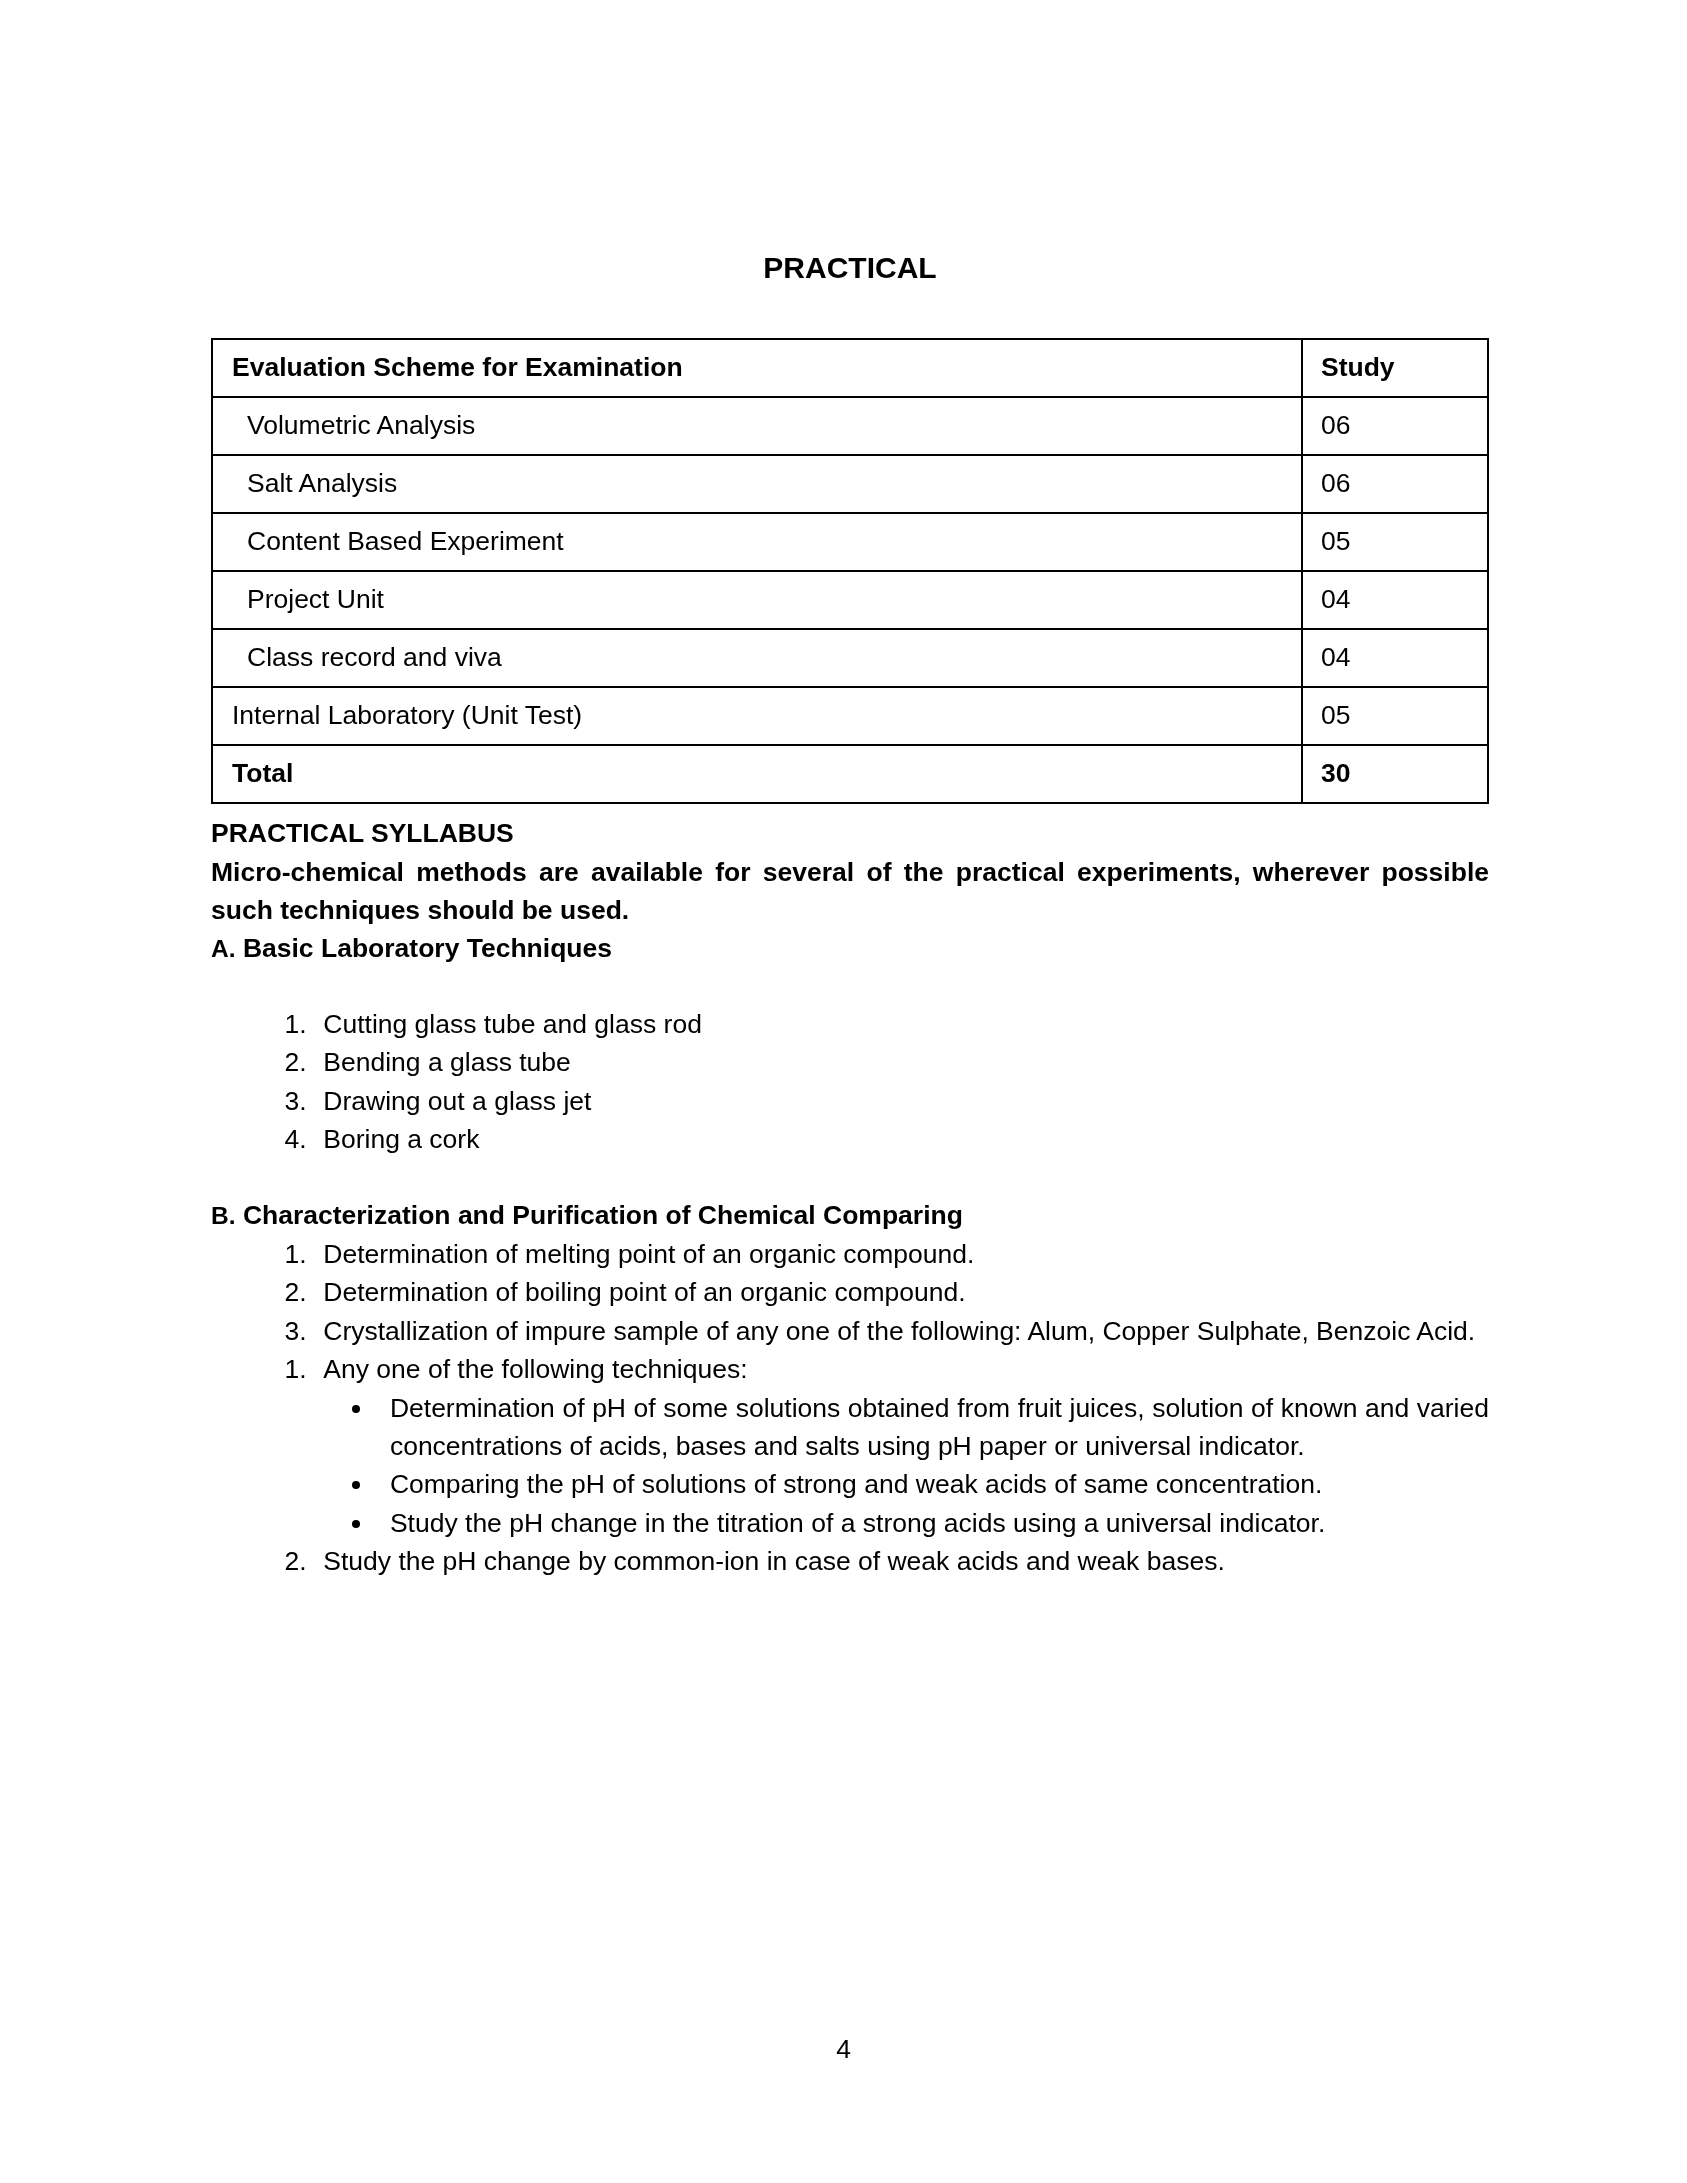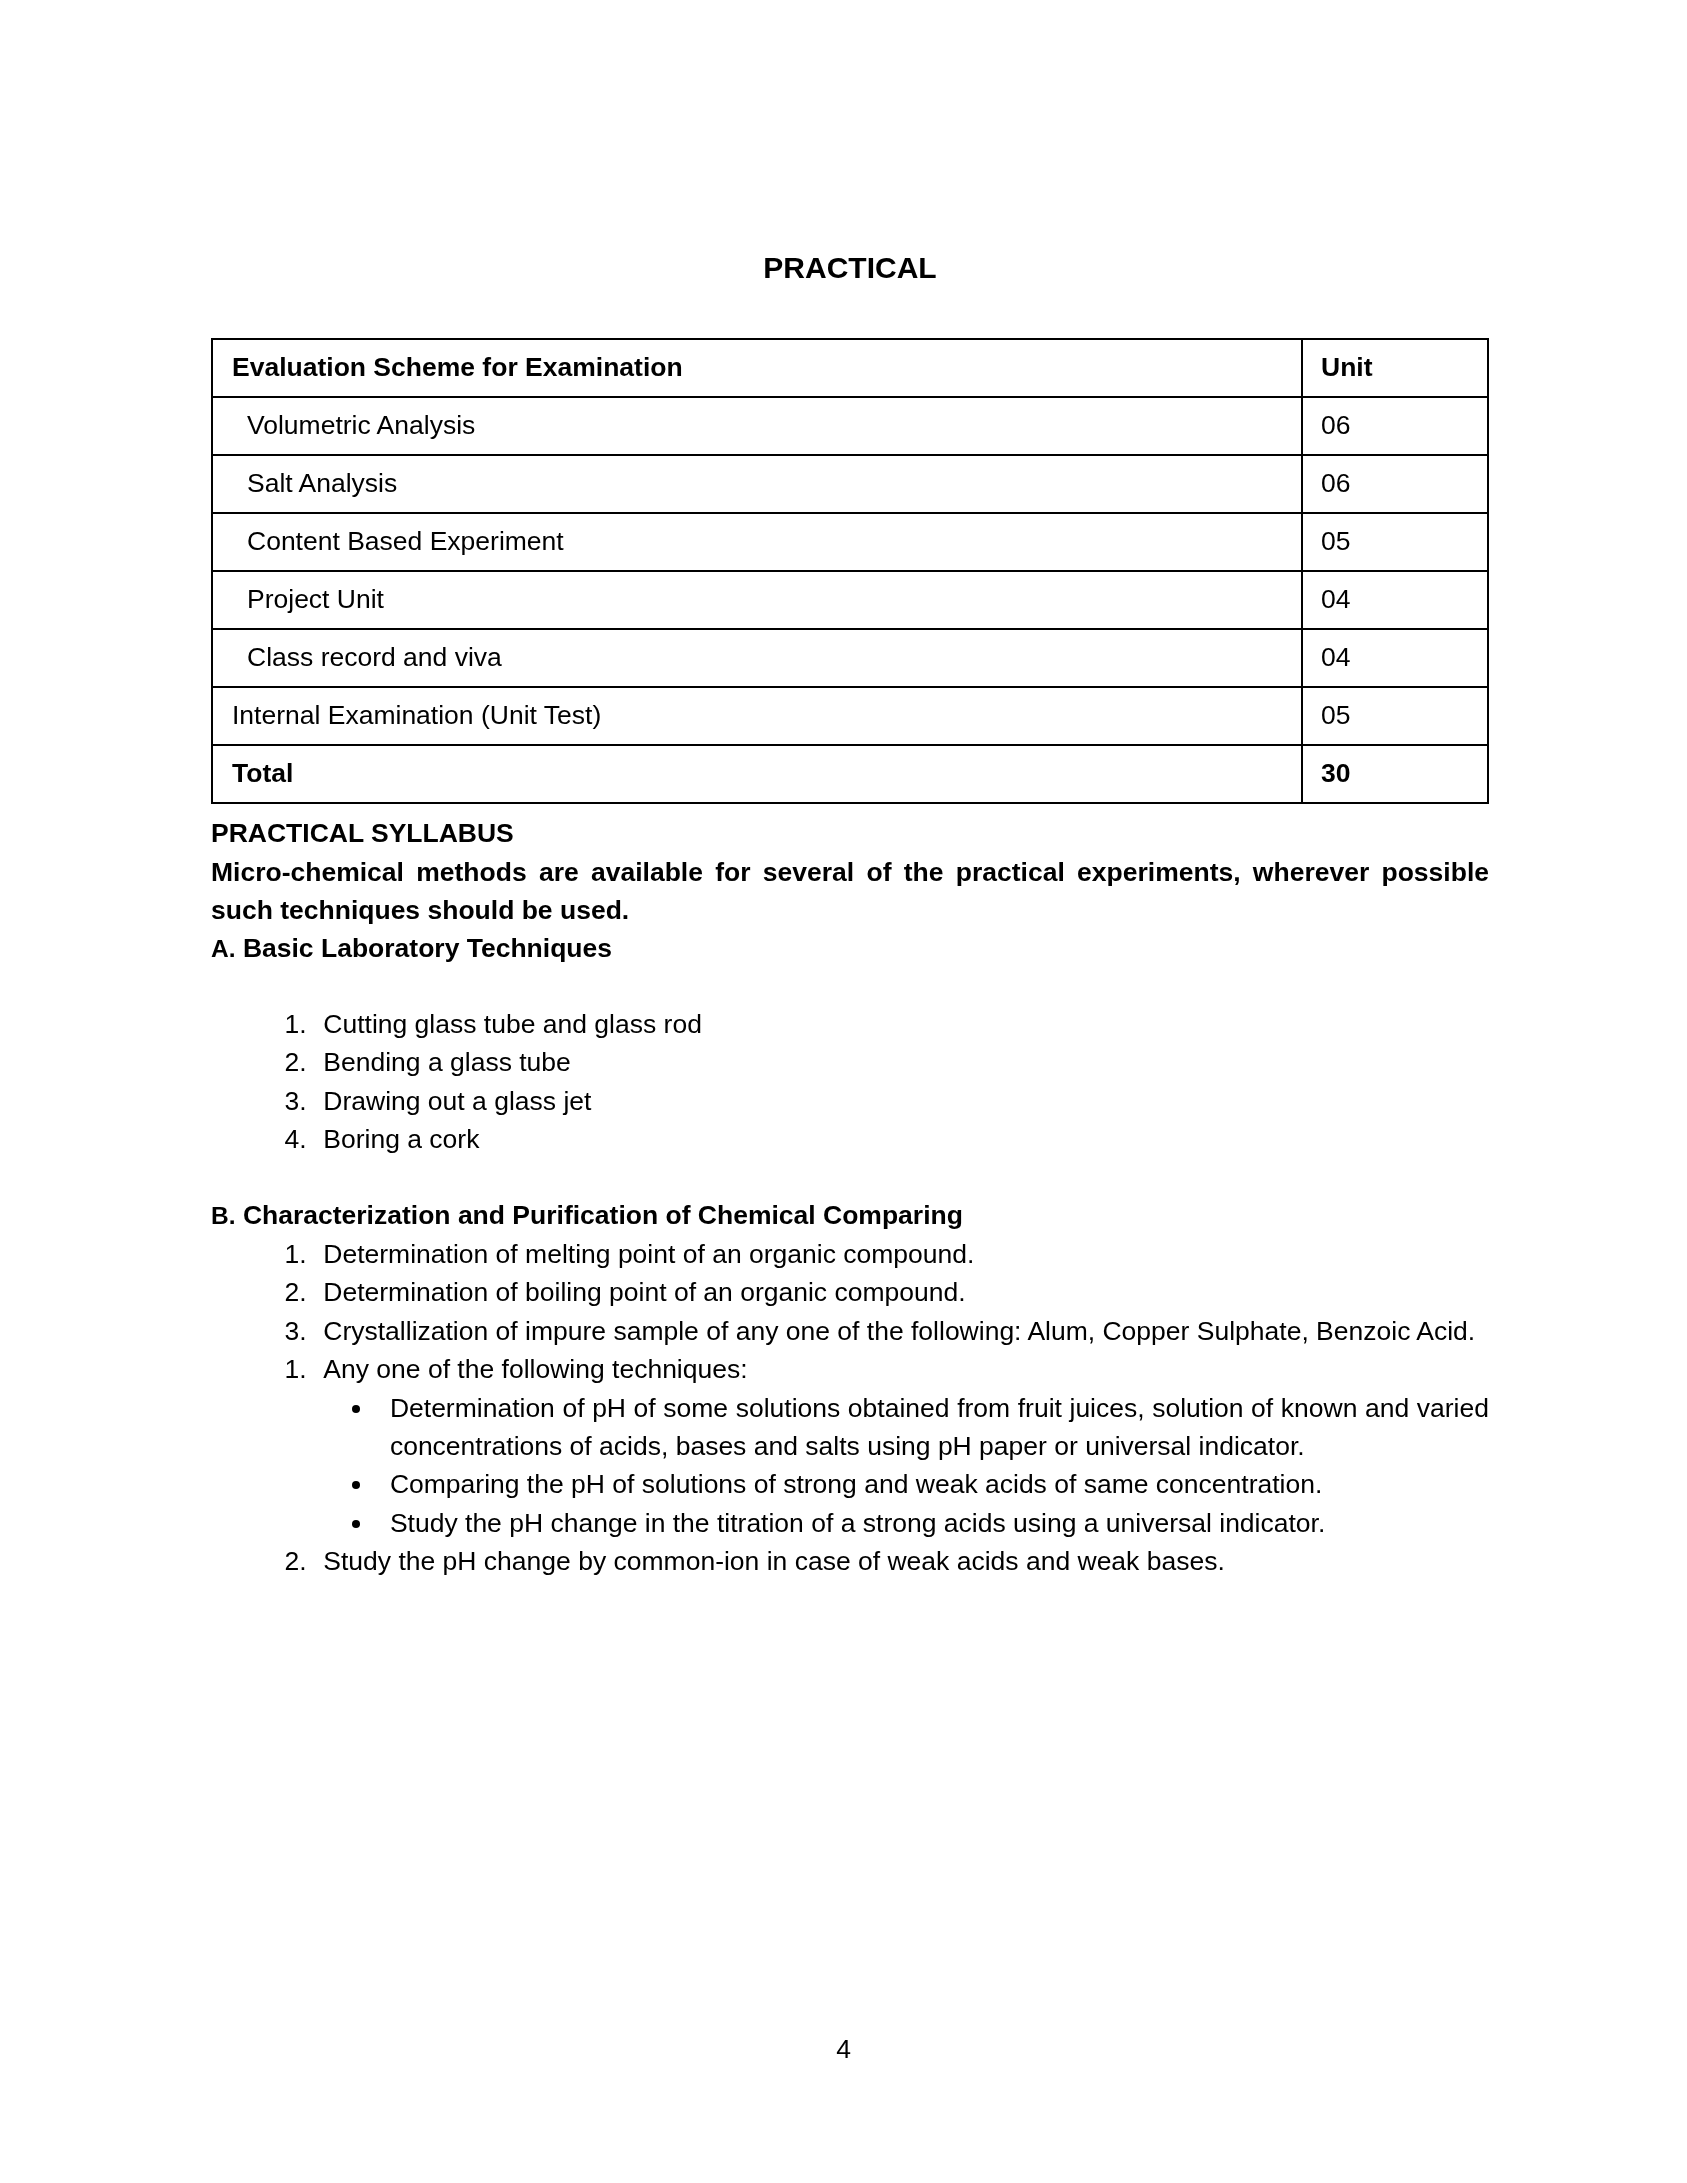--- a/index.html
+++ b/index.html
@@ -83,21 +83,21 @@
 <body>
 
 <div class="content">
 
   <div class="doc-title">PRACTICAL</div>
 
   <table class="eval">
     <tbody>
       <tr>
         <td class="b">Evaluation Scheme for Examination</td>
-        <td class="b marks-col">Unit</td>
+        <td class="b marks-col">Study</td>
       </tr>
       <tr>
         <td class="ind">Volumetric Analysis</td>
         <td class="marks-col">06</td>
       </tr>
       <tr>
         <td class="ind">Salt Analysis</td>
         <td class="marks-col">06</td>
       </tr>
       <tr>
@@ -106,21 +106,21 @@
       </tr>
       <tr>
         <td class="ind">Project Unit</td>
         <td class="marks-col">04</td>
       </tr>
       <tr>
         <td class="ind">Class record and viva</td>
         <td class="marks-col">04</td>
       </tr>
       <tr>
-        <td>Internal Examination (Unit Test)</td>
+        <td>Internal Laboratory (Unit Test)</td>
         <td class="marks-col">05</td>
       </tr>
       <tr>
         <td class="b">Total</td>
         <td class="b marks-col">30</td>
       </tr>
     </tbody>
   </table>
 
   <div class="syllabus-heading">PRACTICAL SYLLABUS</div>

